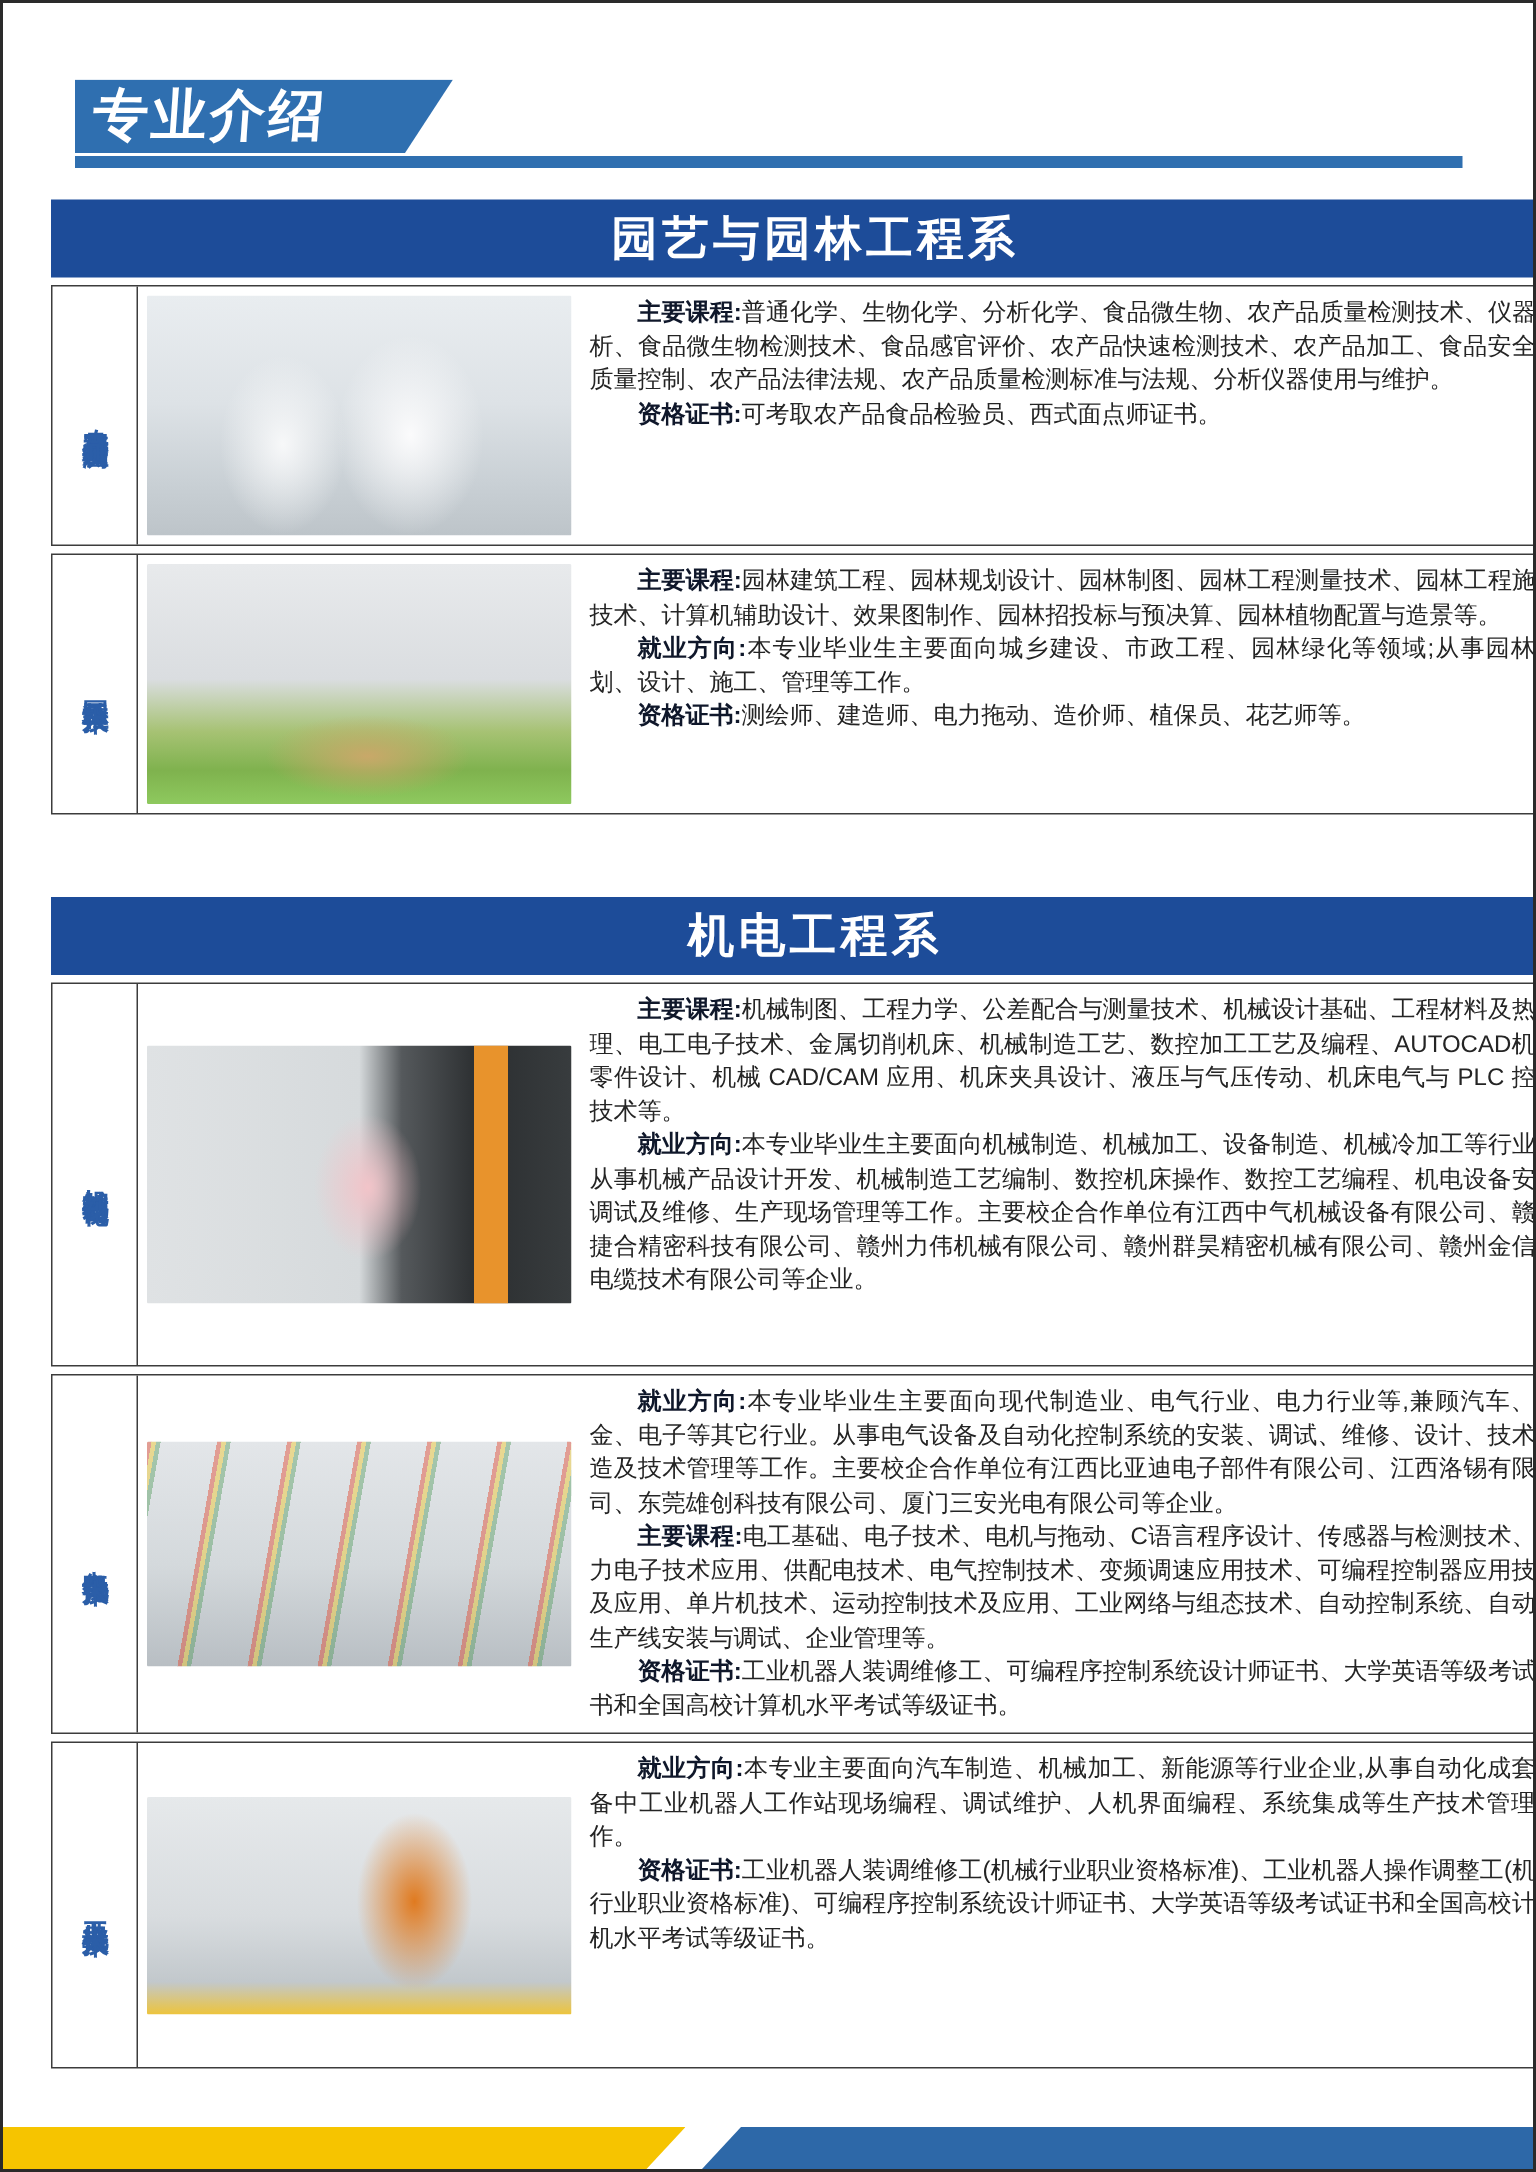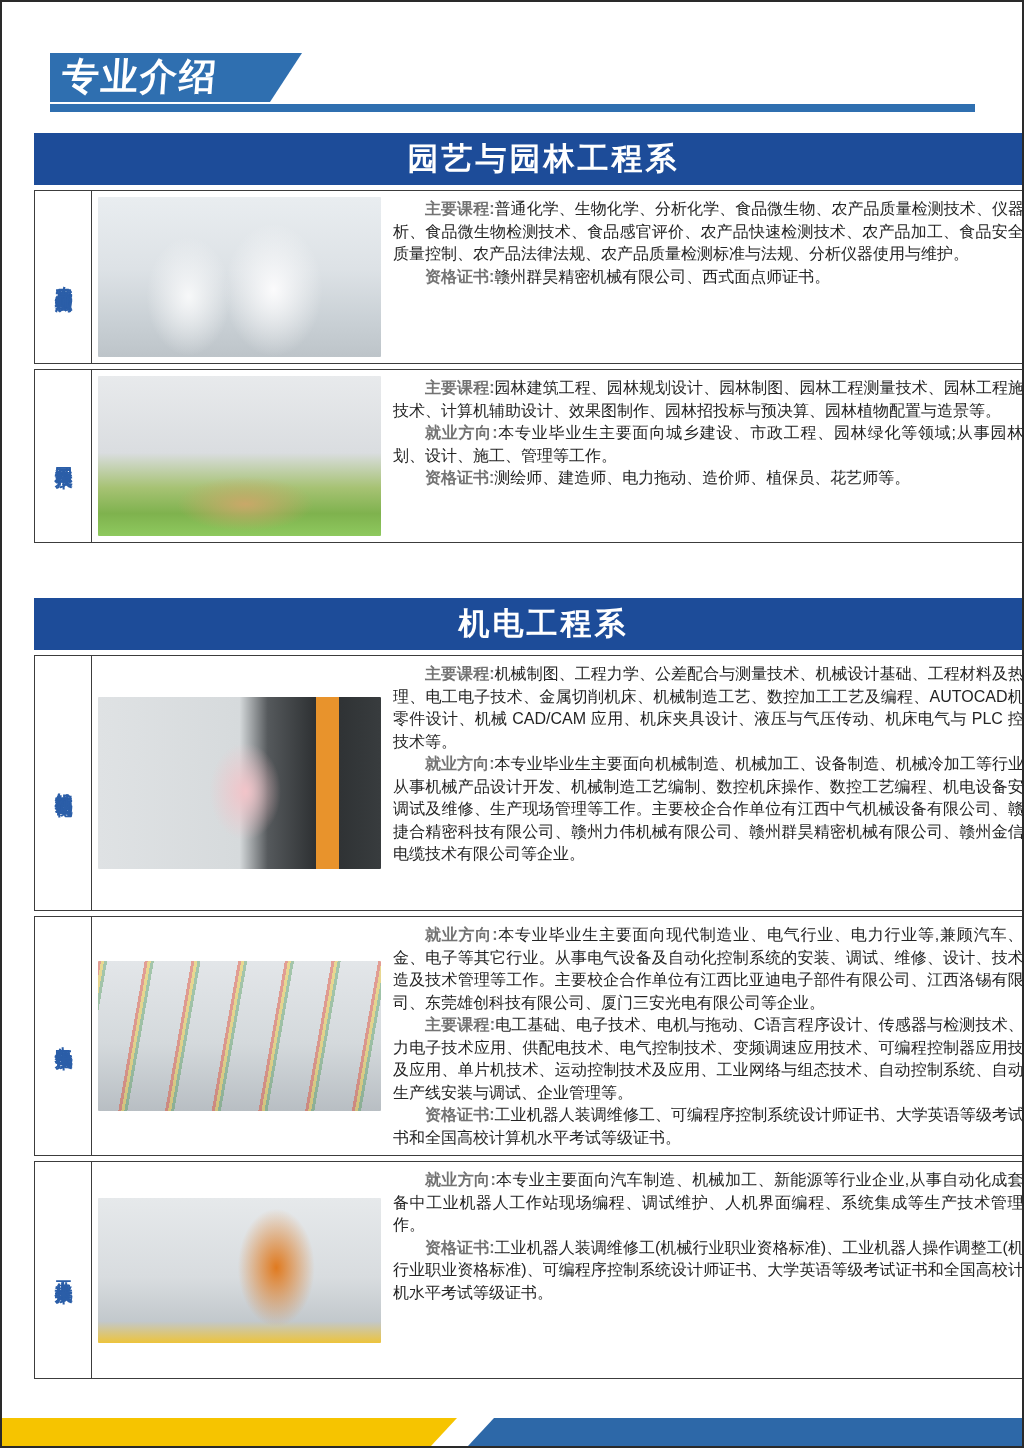--- a/index.html
+++ b/index.html
@@ -50,21 +50,21 @@
     letter-spacing:1px;line-height:1;
   }
   .photo-cell{flex:none;display:flex;align-items:center;padding:6px 4px 6px 6px;}
   .photo{width:283px;border-radius:1px;}
   .h160{height:160px}.h172{height:172px}.h150{height:150px}.h145{height:145px}
   .text-cell{
     flex:1;padding:7px 12px 6px 8px;font-size:16px;line-height:22.5px;
     text-align:justify;color:#242424;
   }
   .para{margin:0;text-indent:2em;}
-  .para b{color:#737373;}
+  .para b{color:#0f172a;}
   
   .ph-lab{background:
     radial-gradient(ellipse 60px 85px at 32% 62%,#f7f8f9 0%,rgba(247,248,249,0) 70%),
     radial-gradient(ellipse 70px 95px at 62% 58%,#fbfbfc 0%,rgba(251,251,252,0) 70%),
     linear-gradient(180deg,#e9edf0 0%,#dde2e6 45%,#c9d0d5 78%,#bdc4c9 100%);}
   .ph-garden{background:
     radial-gradient(ellipse 95px 38px at 52% 80%,#c9a869 0%,rgba(201,168,105,0) 72%),
     linear-gradient(180deg,#e8eaec 0%,#dadde0 48%,#a6c273 70%,#7fb24e 86%,#8ec95e 100%);}
   .ph-cnc{background:
     linear-gradient(90deg,rgba(0,0,0,0) 77%,#e8932c 77%,#e8932c 85%,rgba(0,0,0,0) 85%),
@@ -105,21 +105,21 @@
 
   <div class="row">
     <div class="vcell">
       <span class="vlabel">农产品加工与质量检测</span>
     </div>
     <div class="photo-cell">
       <div class="photo h160 ph-lab" title="学生身穿白大褂在实验室操作分析仪器"></div>
     </div>
     <div class="text-cell">
       <p class="para"><b>主要课程:</b><span>普通化学、生物化学、分析化学、食品微生物、农产品质量检测技术、仪器分析、食品微生物检测技术、食品感官评价、农产品快速检测技术、农产品加工、食品安全与质量控制、农产品法律法规、农产品质量检测标准与法规、分析仪器使用与维护。</span></p>
-      <p class="para"><b>资格证书:</b><span>赣州群昊精密机械有限公司、西式面点师证书。</span></p>
+      <p class="para"><b>资格证书:</b><span>可考取农产品食品检验员、西式面点师证书。</span></p>
     </div>
   </div>
 
   <div class="row">
     <div class="vcell">
       <span class="vlabel">园林工程技术</span>
     </div>
     <div class="photo-cell">
       <div class="photo h160 ph-garden" title="学生在教室围观园林景观建筑模型"></div>
     </div>

